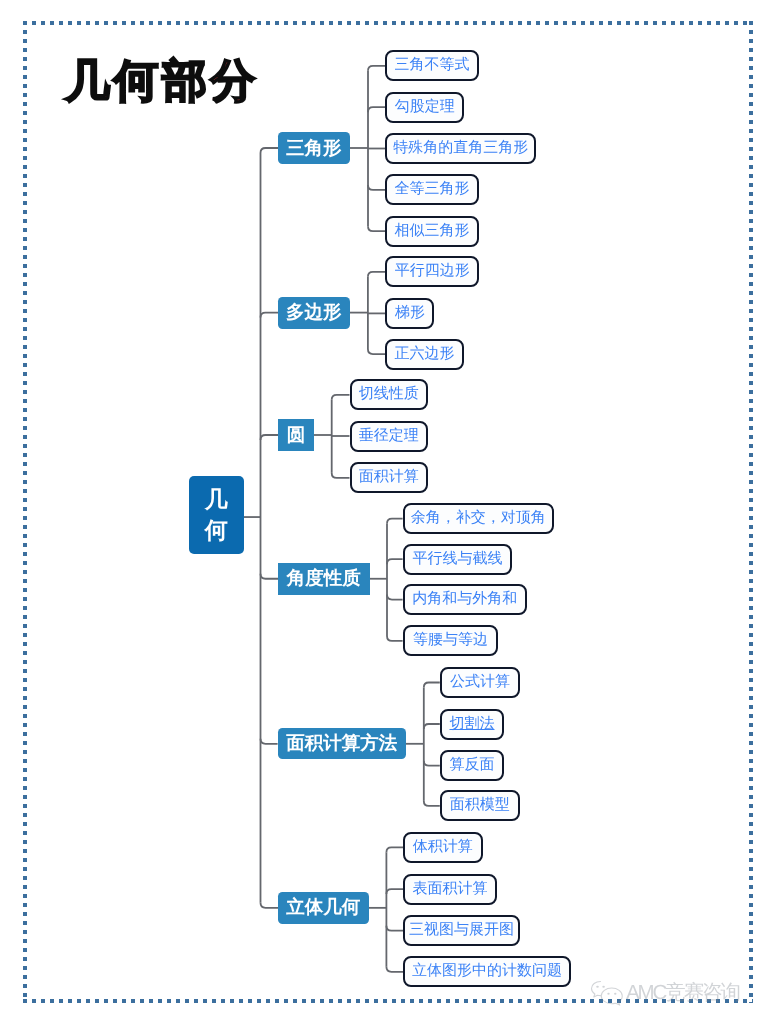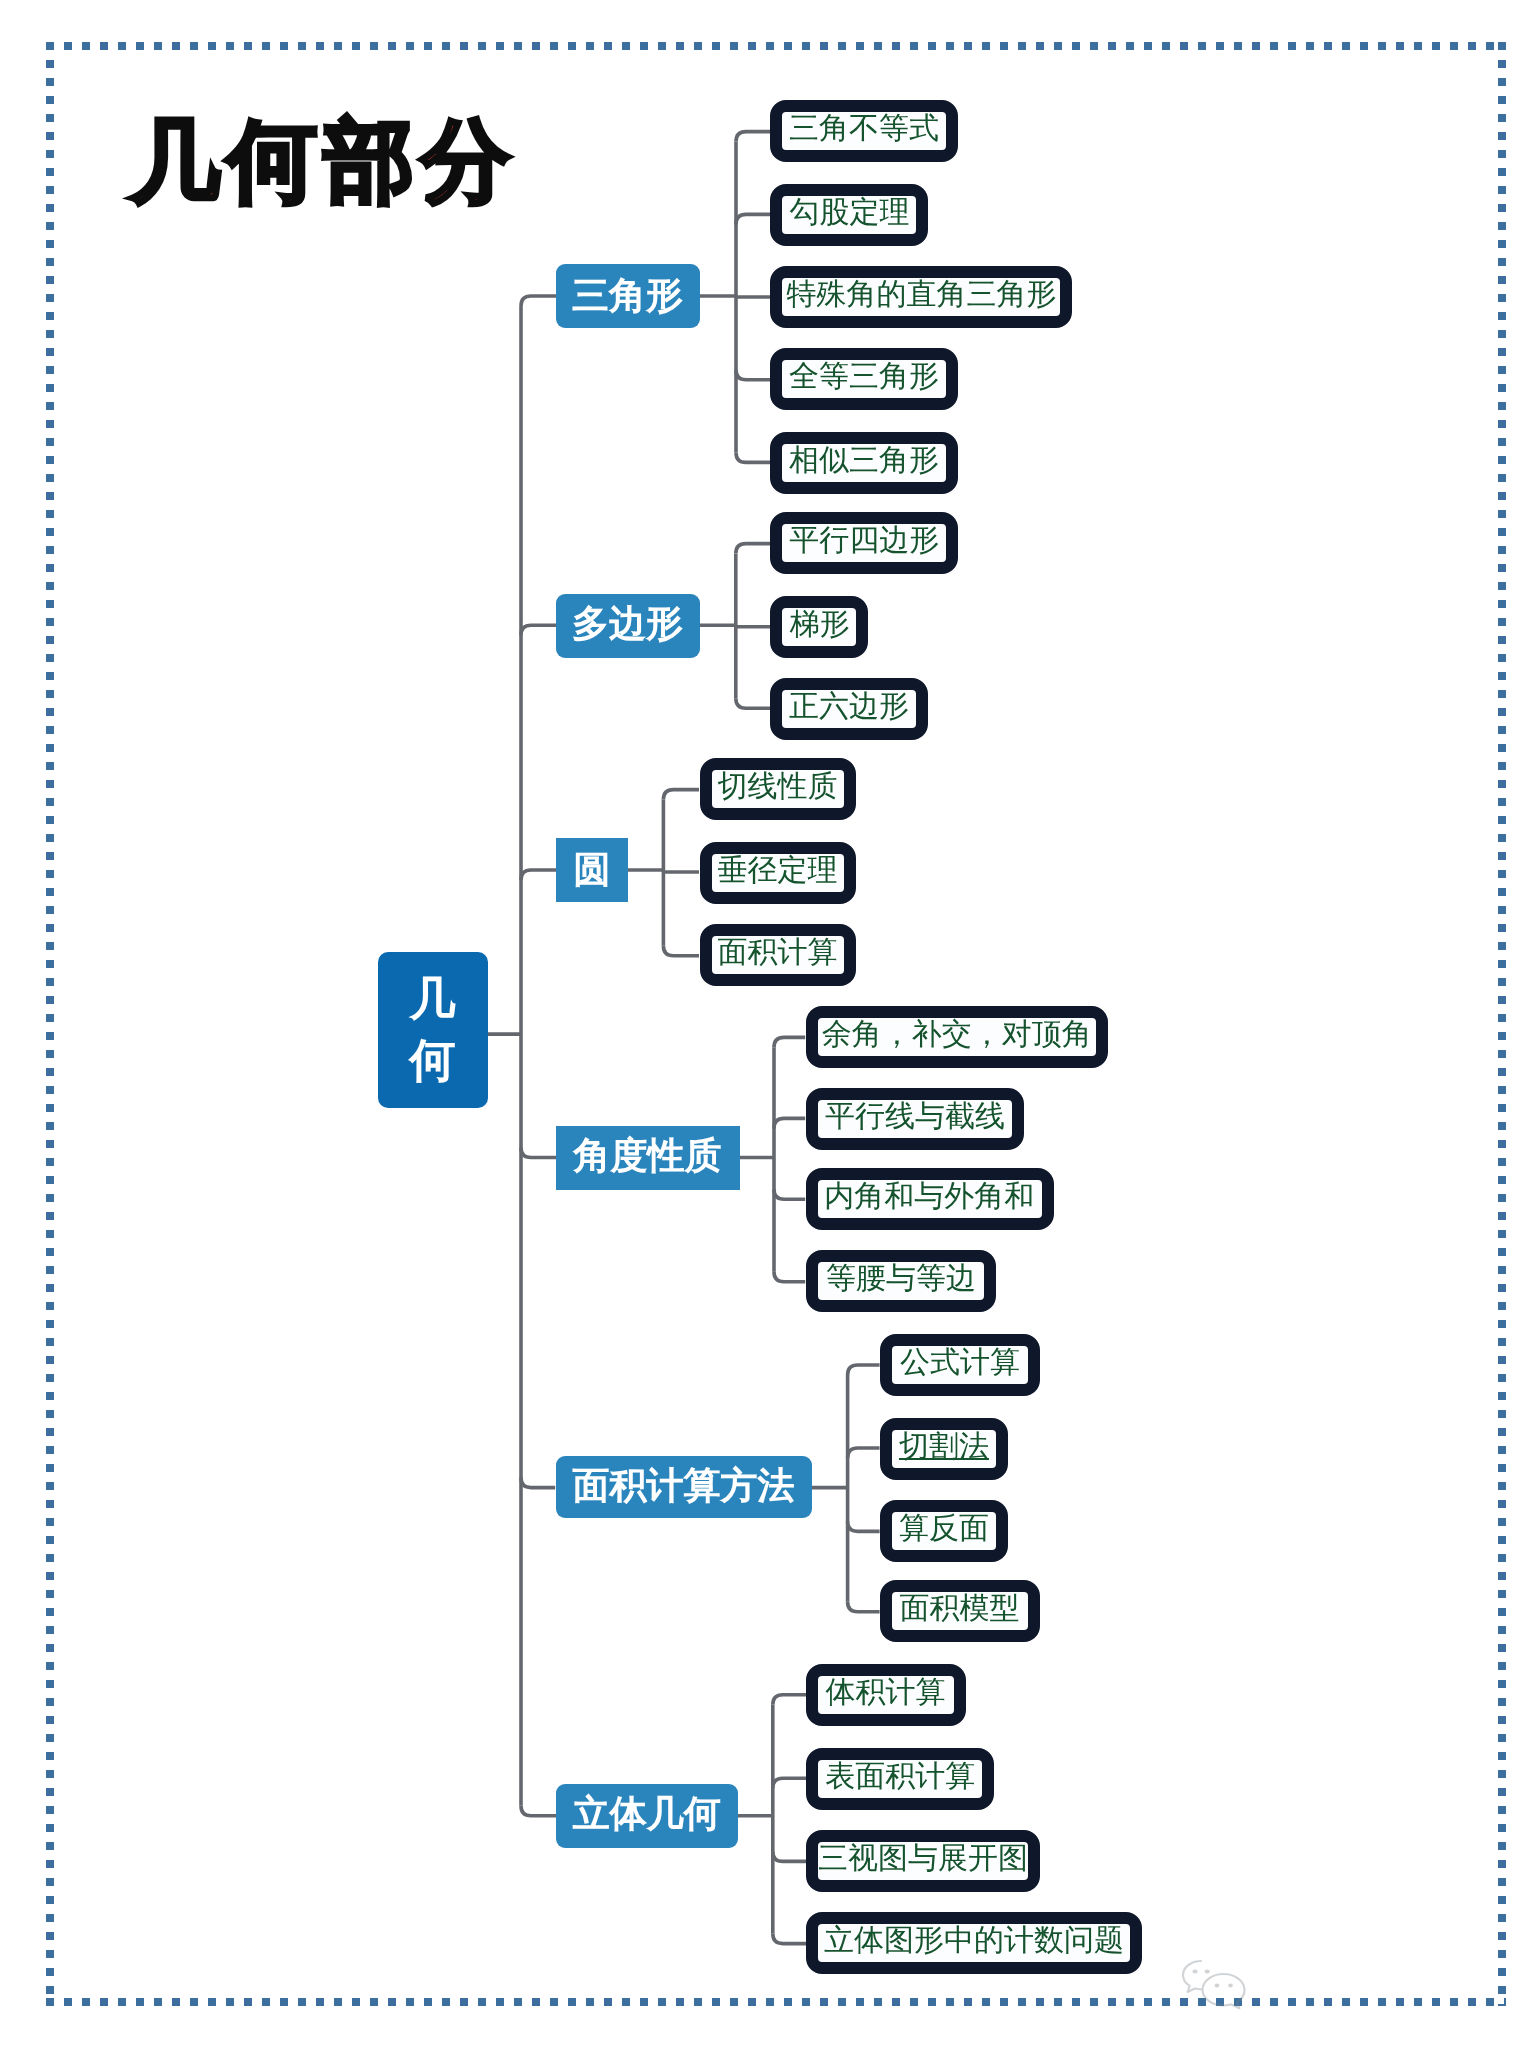--- a/index.html
+++ b/index.html
@@ -13,21 +13,21 @@
       repeating-linear-gradient(90deg,#3c6f9e 0 4px,transparent 4px 9.0px),
       repeating-linear-gradient(180deg,#3c6f9e 0 4px,transparent 4px 9.0px),
       repeating-linear-gradient(180deg,#3c6f9e 0 4px,transparent 4px 9.0px);
     background-size:100% 4px, 100% 4px, 4px 100%, 4px 100%;
     background-position:0 0, 0 100%, 0 0, 100% 0;
     background-repeat:no-repeat;}
   #title{position:absolute;left:65px;top:58px;font-size:45px;font-weight:bold;color:#ef4444;
          -webkit-text-stroke:2.1px #0d0d0d;letter-spacing:3.5px;line-height:1;}
   svg#wires{position:absolute;left:0;top:0;width:766px;height:1024px;}
   .node{position:absolute;box-sizing:border-box;display:flex;align-items:center;justify-content:center;}
-  .leaf{border:6px solid #0f172a;border-radius:8px;background:#fcfdfe;color:#14532d;font-size:15.0px;}
+  .leaf{border:2px solid #0f172a;border-radius:8px;background:#fcfdfe;color:#3b82f6;font-size:15.0px;}
   .branch{background:#2a85bd;color:#fff;font-weight:bold;font-size:18.5px;border-radius:4.5px;}
   .branch.sq{border-radius:0;}
   .root{background:#0b6aaf;color:#fff;font-weight:bold;font-size:23px;border-radius:5px;line-height:1.35;text-align:center;}
   .root span{display:block;width:24px;word-break:break-all;}
   #wm{position:absolute;left:590px;top:979px;display:flex;align-items:center;opacity:.34;}
   #wm-logo{flex:none;}
   #wm-text{margin-left:2px;font-size:20.5px;color:#7c838c;letter-spacing:-2.1px;white-space:nowrap;}
 </style>
 </head>
 <body>
@@ -178,14 +178,15 @@
         <path d="M21.0 3.0 C11.0 3.0 3.0 9.3 3.0 17.0 C3.0 21.4 5.6 25.3 9.7 27.9 L7.6 34.0 L14.8 30.5 C16.8 31.0 18.8 31.3 21.0 31.3"></path>
         <path d="M43.5 16.0 C55.0 16.0 64.5 23.1 64.5 31.9 C64.5 36.8 61.6 41.2 57.0 44.1 L59.4 50.2 L51.4 46.4 C49.0 47.0 46.3 47.4 43.5 47.4 C32.0 47.4 22.5 40.3 22.5 31.9 C22.5 23.1 32.0 16.0 43.5 16.0 Z"></path>
       </g>
       <g fill="#7c838c">
         <ellipse cx="15.0" cy="13.5" rx="2.6" ry="2.1"></ellipse>
         <ellipse cx="27.2" cy="13.5" rx="2.6" ry="2.1"></ellipse>
         <ellipse cx="37.0" cy="27.5" rx="2.4" ry="2.0"></ellipse>
         <ellipse cx="50.5" cy="27.5" rx="2.4" ry="2.0"></ellipse>
       </g>
     </svg>
+    <span id="wm-text">AMC竞赛咨询</span>
   </div>
 </div>
 
 </body></html>

